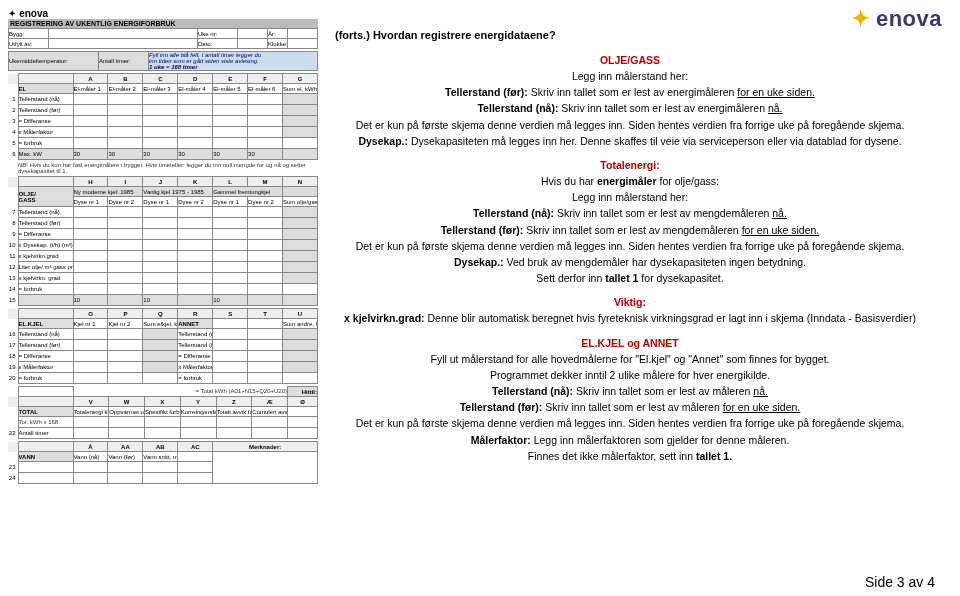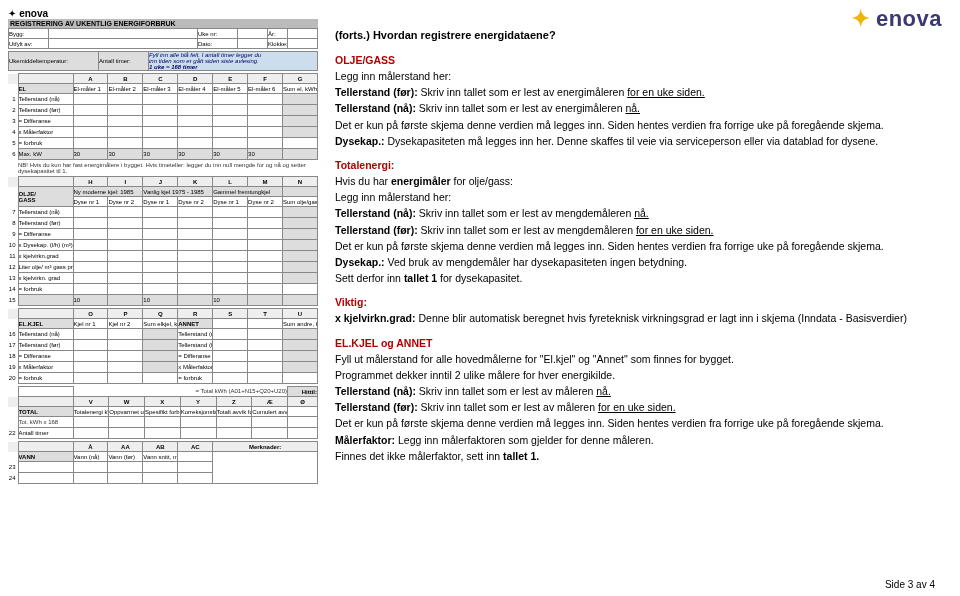--- a/index.html
+++ b/index.html
@@ -8,22 +8,22 @@
   .form-image { position: absolute; left: 8px; top: 8px; width: 310px; height: 560px; }
   .content { position: absolute; left: 335px; top: 20px; width: 590px; font-size: 10.5px; line-height: 1.35; margin-top: 8px; }
   .logo { position: absolute; right: 18px; top: 6px; display: flex; align-items: center; gap: 6px; }
   .logo-star { font-size: 22px; color: #f0b400; font-weight: bold; }
   .logo-text { font-size: 22px; color: #3a3a70; font-weight: 600; letter-spacing: 0.5px; }
   .title { font-weight: bold; font-size: 11px; margin-bottom: 10px; }
   .sect-head { color: #b00000; font-weight: bold; margin-bottom: 2px; margin-top:4px;}
   p { margin-bottom: 2px; }
   b { font-weight: bold; }
   u { text-decoration: underline; }
-  .block { margin-bottom: 10px; }
-  .footer { position: absolute; right: 25px; bottom: 6px; font-size: 10px; margin-top: 20px; }
+  .block { margin-bottom: 10px; text-align: center; }
+  .footer { position: absolute; right: 25px; bottom: 6px; font-size: 14px; margin-top: 20px; }
   
   .form-image { border: none; }
   .ftbl { border-collapse: collapse; width:100%; table-layout: fixed;}
   .ftbl td, .ftbl th { border:1px solid #888; font-size:6px; height:10px; overflow:hidden; white-space:nowrap;}
   .ftitle { background:#bbb; font-size:7px; font-weight:bold; padding:1px 2px;}
   .fsmall { font-size:6px; color:#333;}
   .fgrey { background:#ddd;}
   .fblank td { height:11px;}
   .fnum { width:10px; font-size:6px; border:none !important; text-align:right; padding-right:2px;}
   .frow th { background:#eee; font-weight:bold;}

